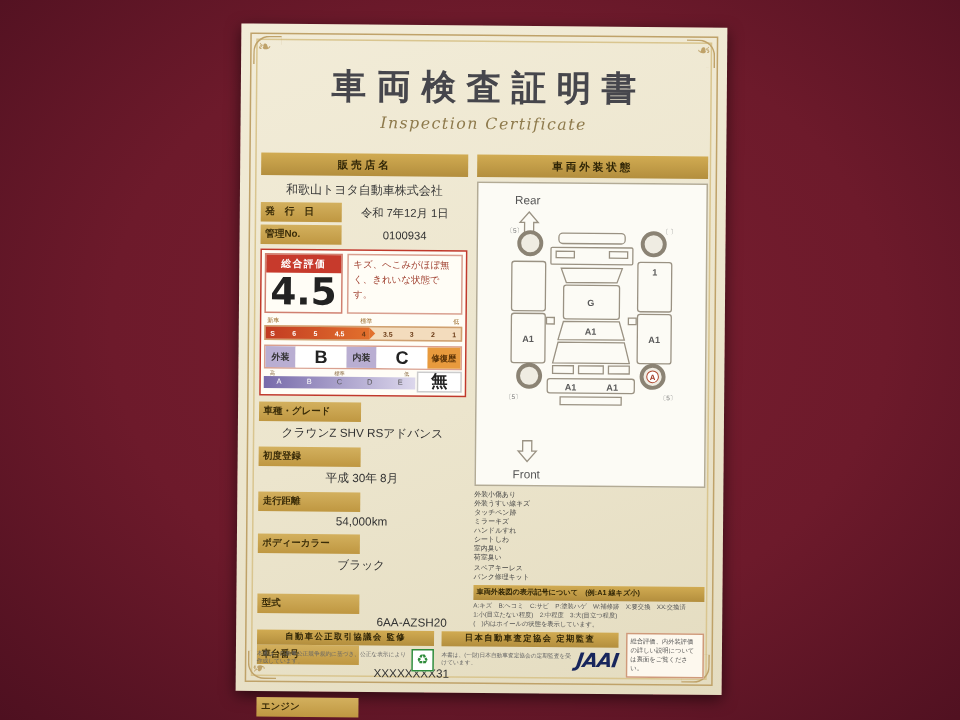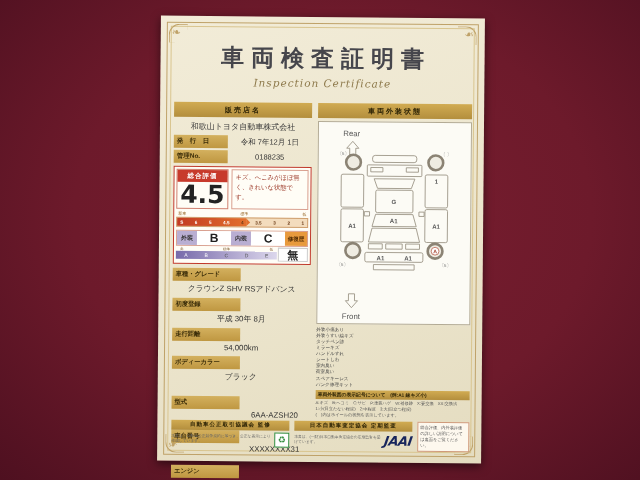--- a/index.html
+++ b/index.html
@@ -120,21 +120,21 @@
 
       <div class="colL">
         <div class="gold-banner">販売店名</div>
         <div class="dealer-name">和歌山トヨタ自動車株式会社</div>
         <div class="kv">
           <span class="k">発　行　日</span>
           <span class="v">令和 7年12月 1日</span>
         </div>
         <div class="kv">
           <span class="k">管理No.</span>
-          <span class="v">0188235</span>
+          <span class="v">0100934</span>
         </div>
 
         <div class="eval">
           <div class="eval-top">
             <div class="eval-score">
               <div class="lbl">総合評価</div>
               <div class="num">4.5</div>
             </div>
             <div class="eval-comment">キズ、へこみがほぼ無く、きれいな状態です。</div>
           </div>

